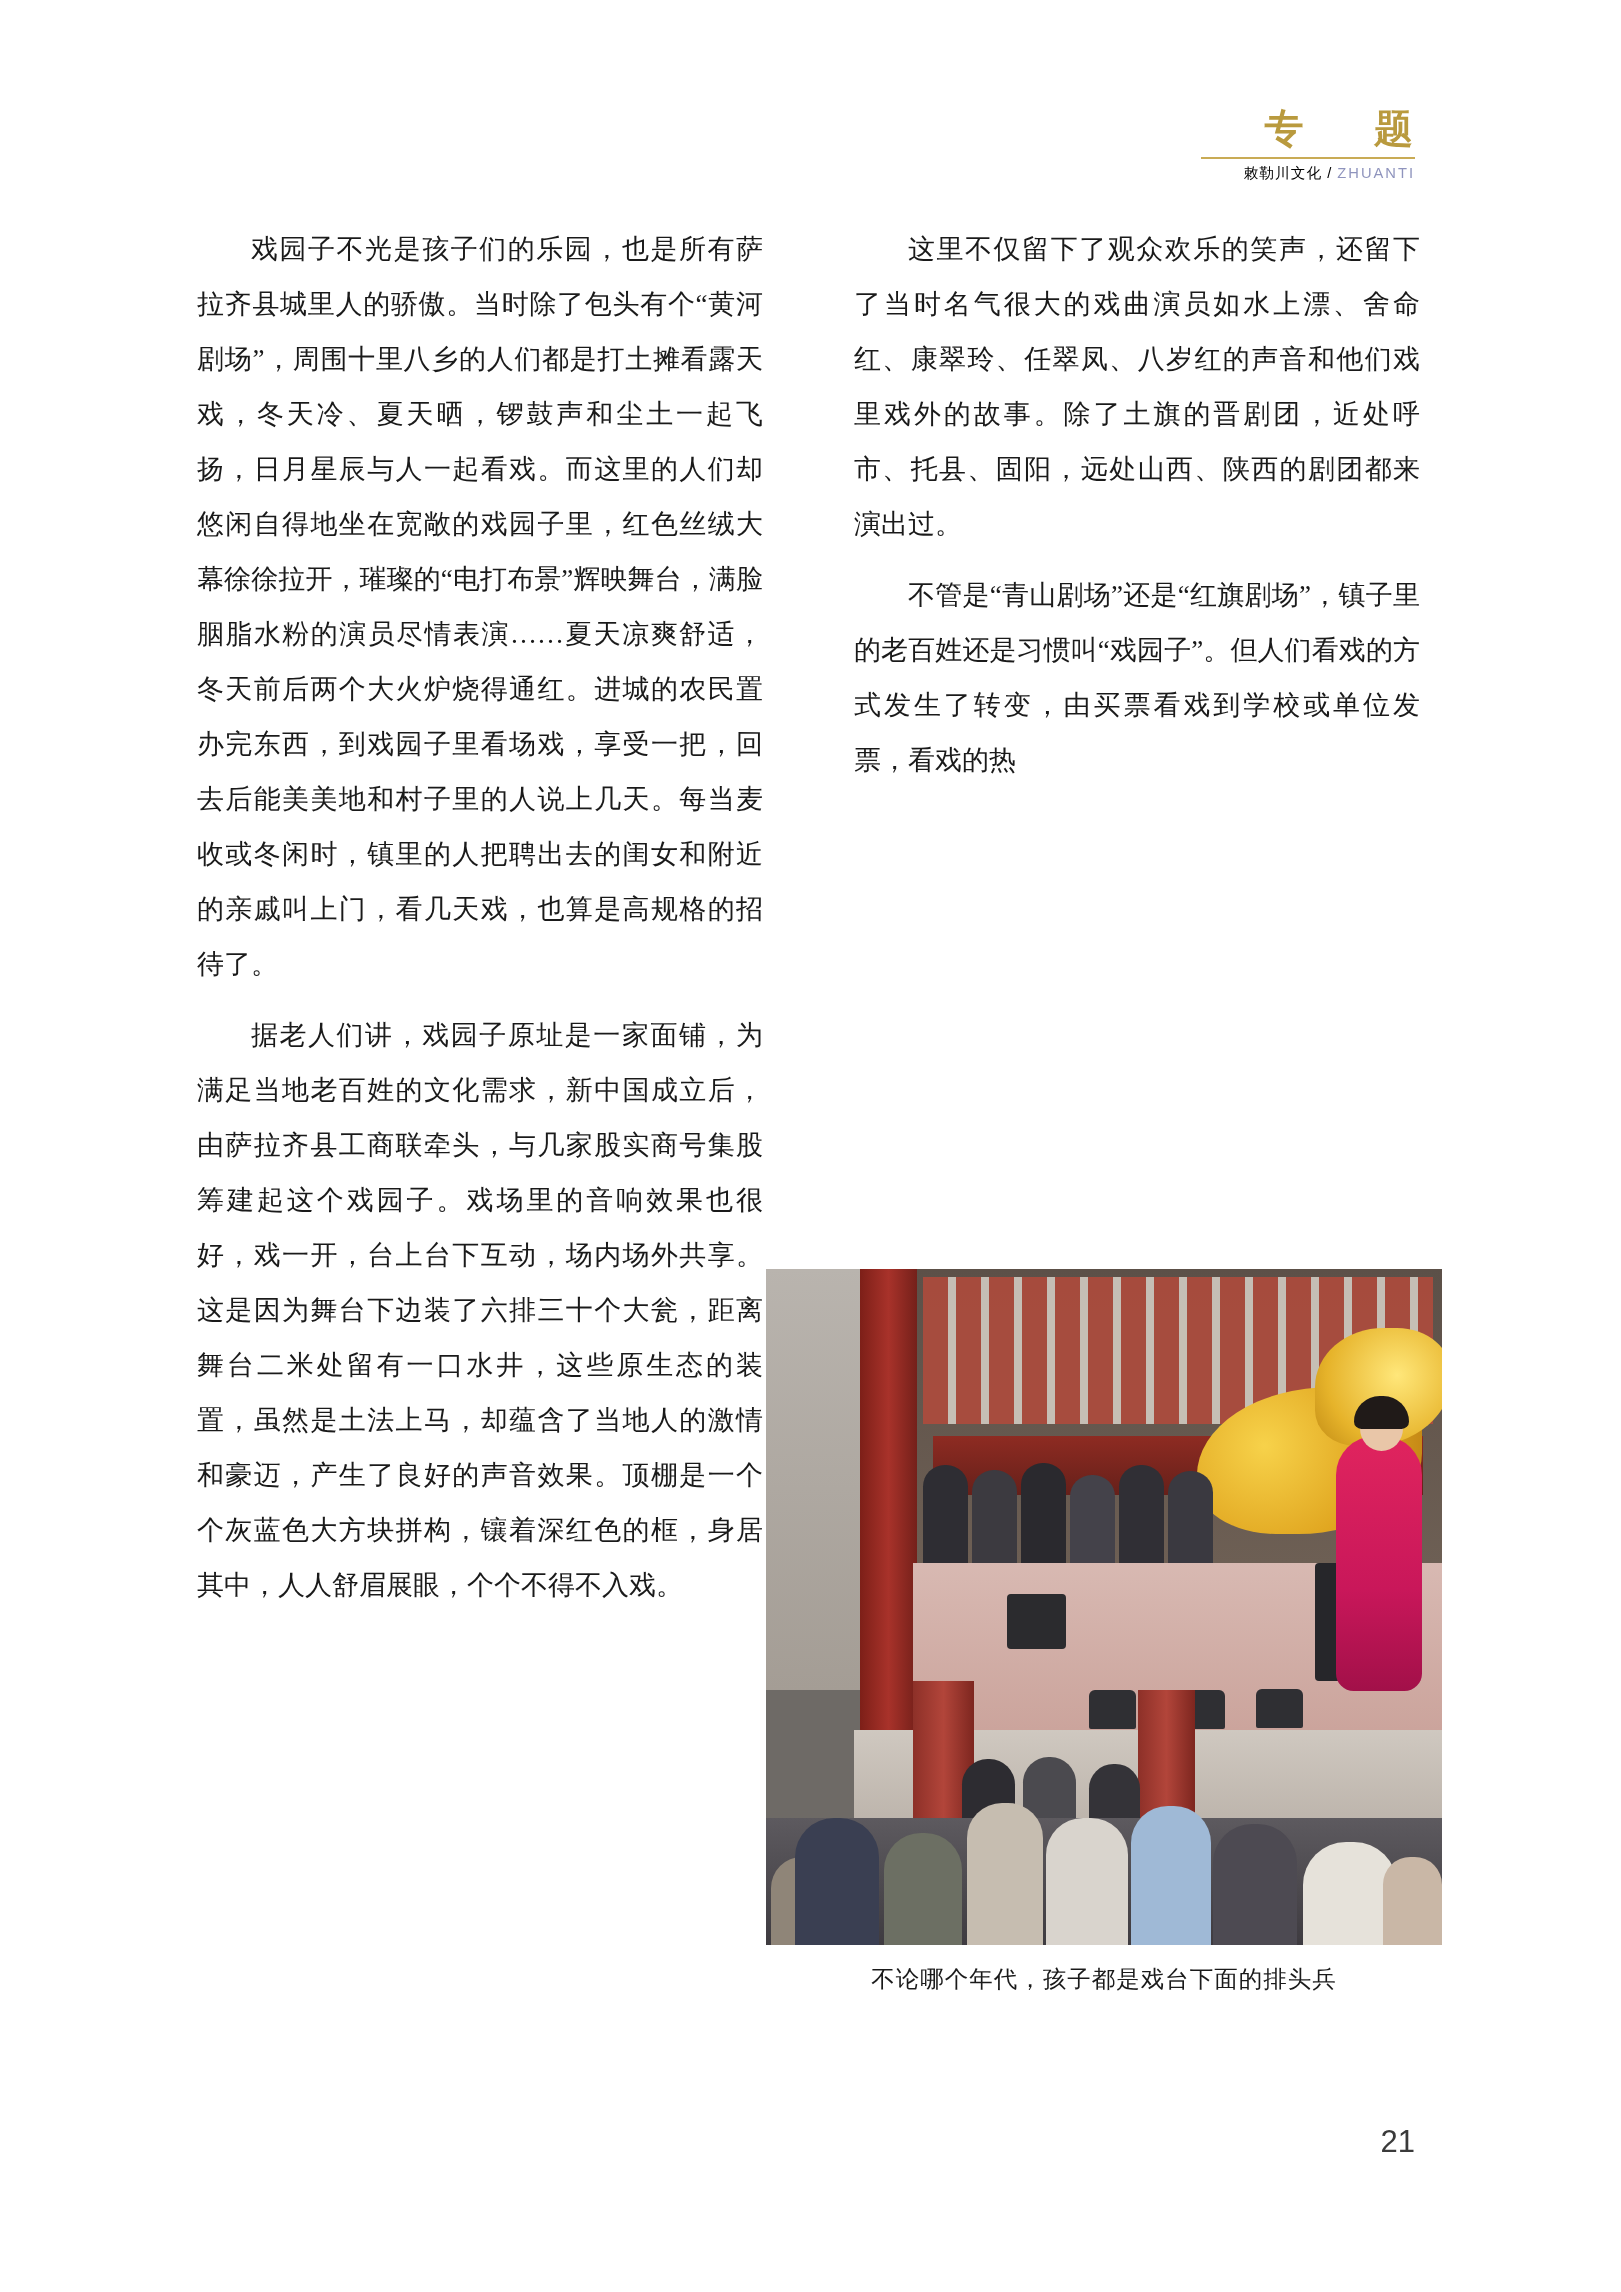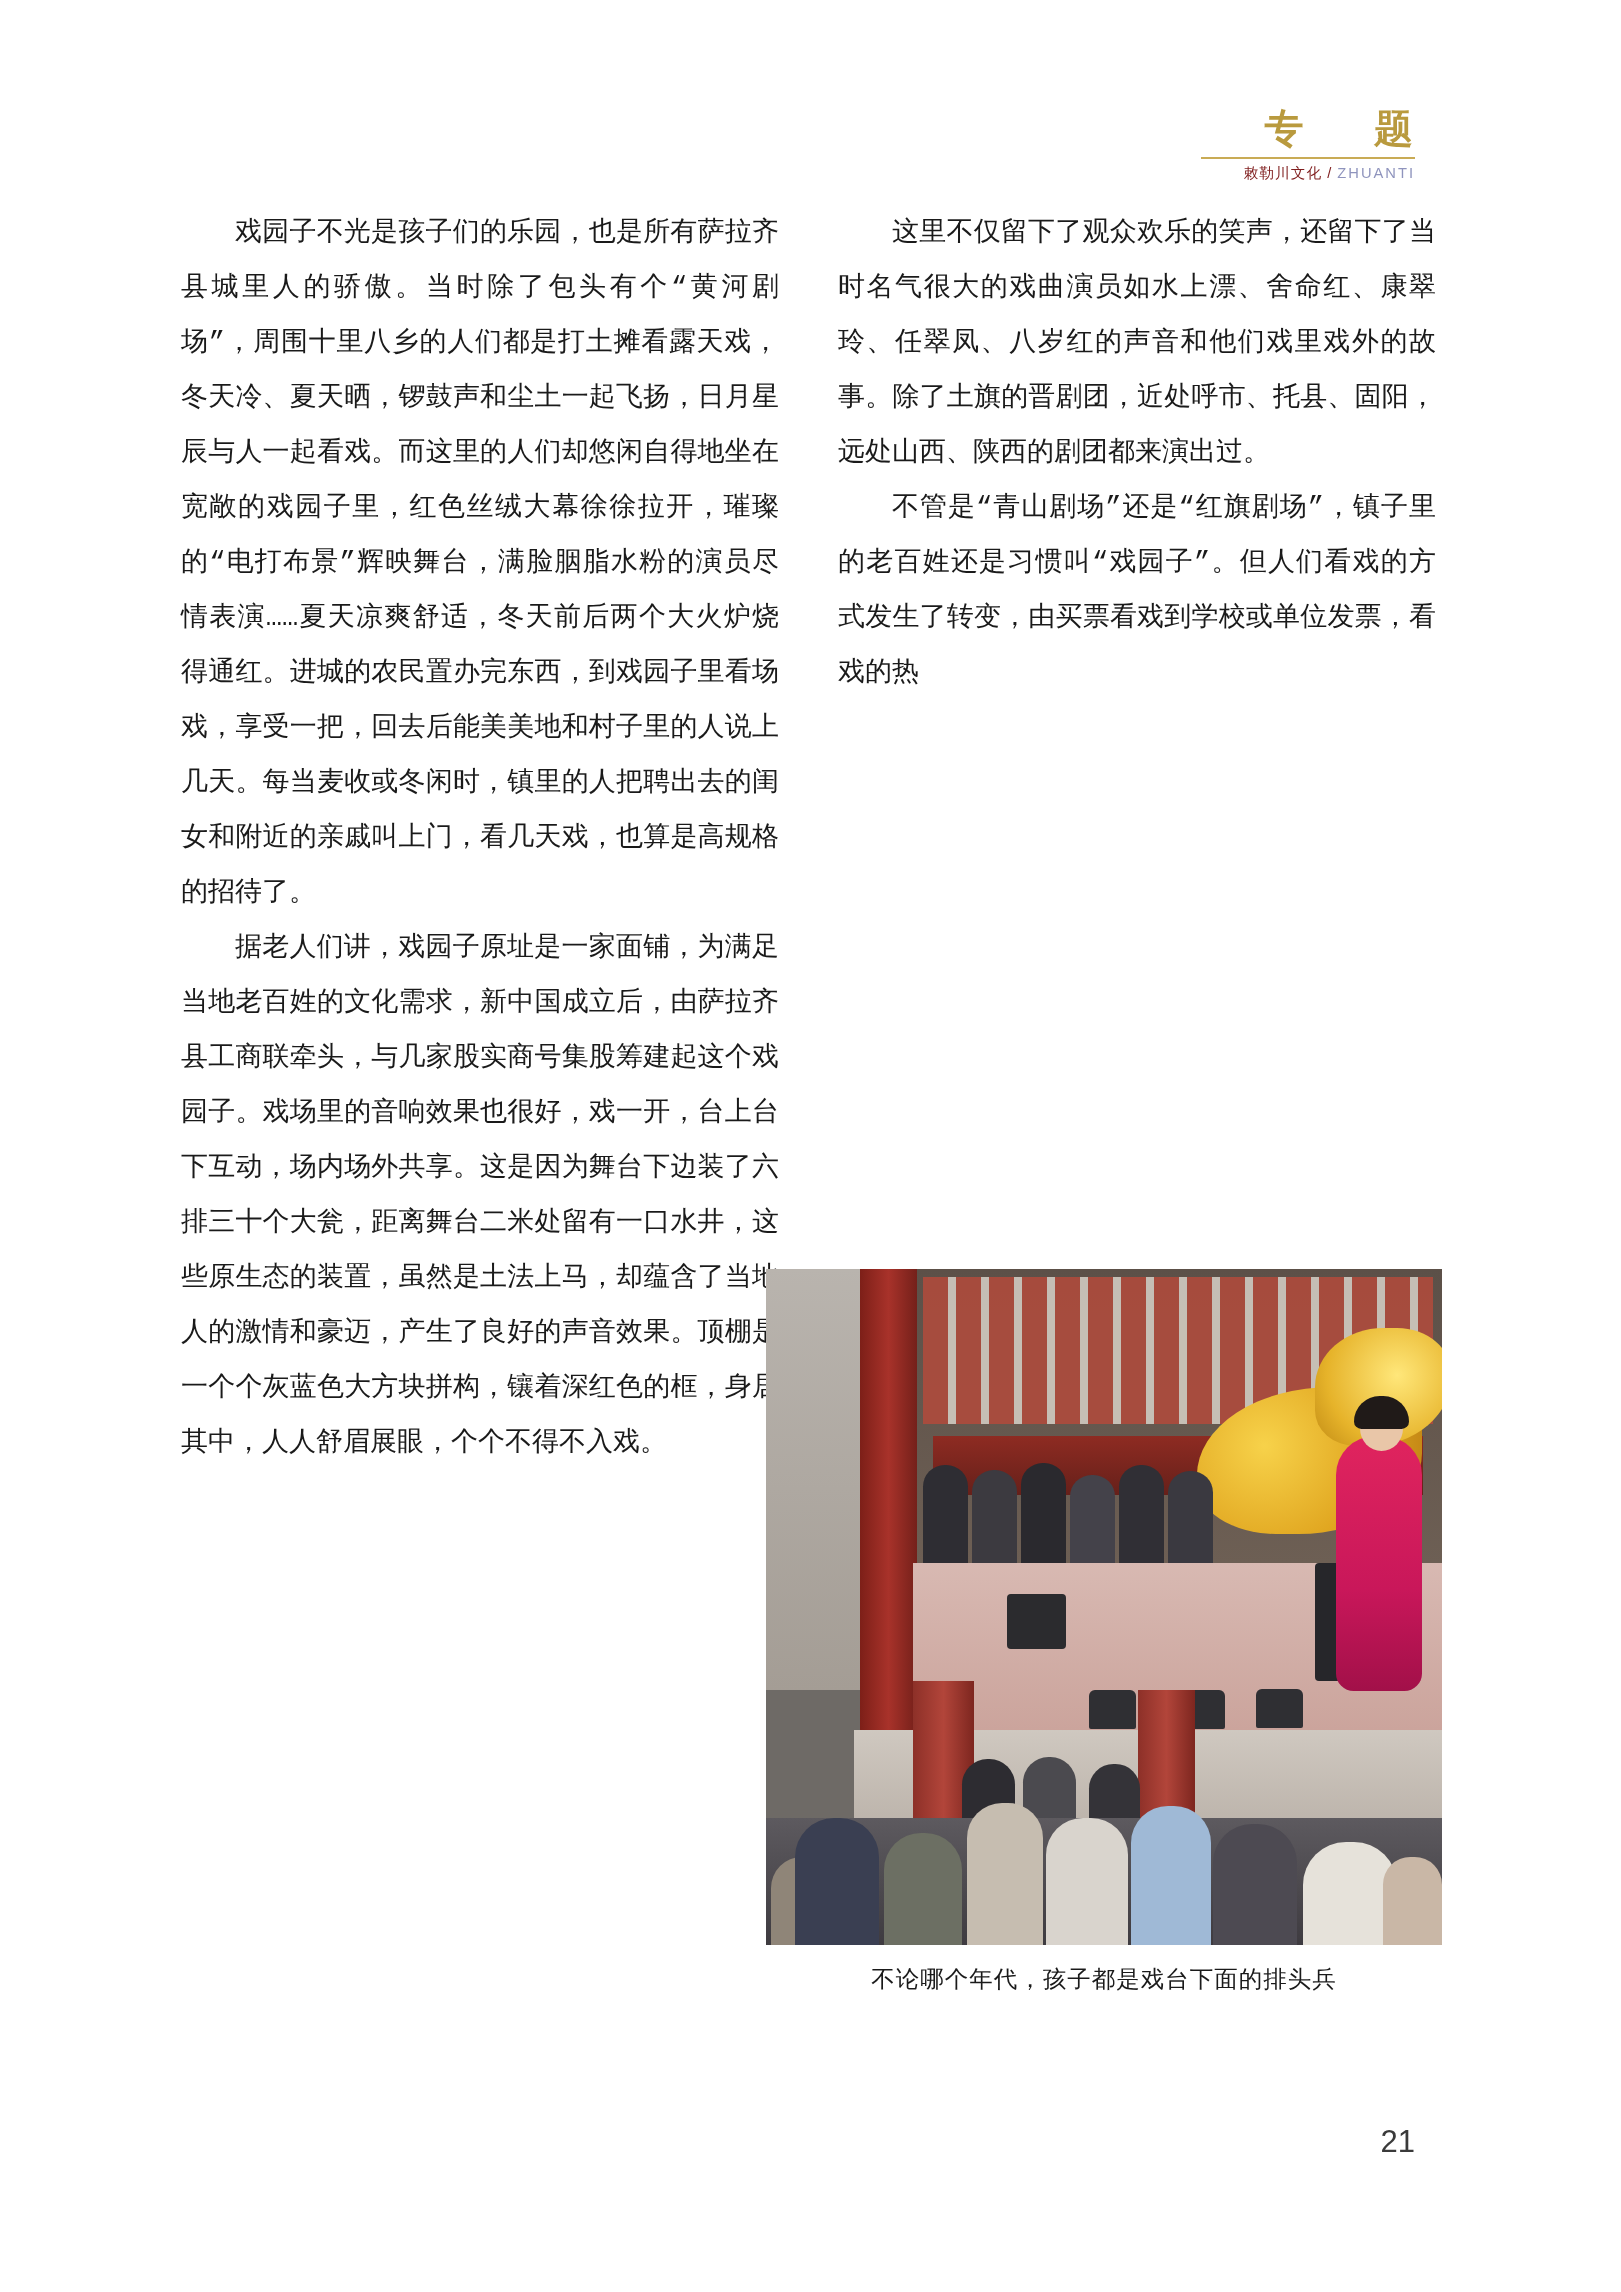--- a/index.html
+++ b/index.html
@@ -40,41 +40,40 @@
     height: 2px;
     background: #c9ab55;
   }
   .header-sub {
     margin-top: 4.9px;
     font-size: 14.7px;
     color: #a8accf;
     letter-spacing: 1px;
     font-family: "Liberation Sans", sans-serif;
   }
-  .header-sub .sub-cn { color: #7f1d1d; }
+  .header-sub .sub-cn { color: #000000; }
   .header-sub .sub-en { color: #8f94bd; letter-spacing: 2px; }
 
   
   .col {
     position: absolute;
     top: 206px;
     width: 598px;
     font-size: 27px;
     line-height: 55px;
     color: #1a1a1a;
     text-align: justify;
     text-justify: inter-ideograph;
   }
   .col-left  { left: 181px; }
   .col-right { left: 838px; }
 
   .col p {
-    margin: 0;
+    margin: 16px;
     text-indent: 2em;
-    font-family: Liberation Mono, monospace;
   }
 
   
   .figure {
     position: absolute;
     left: 766px;
     top: 1269px;
     width: 676px;
   }
   .figure-img {

